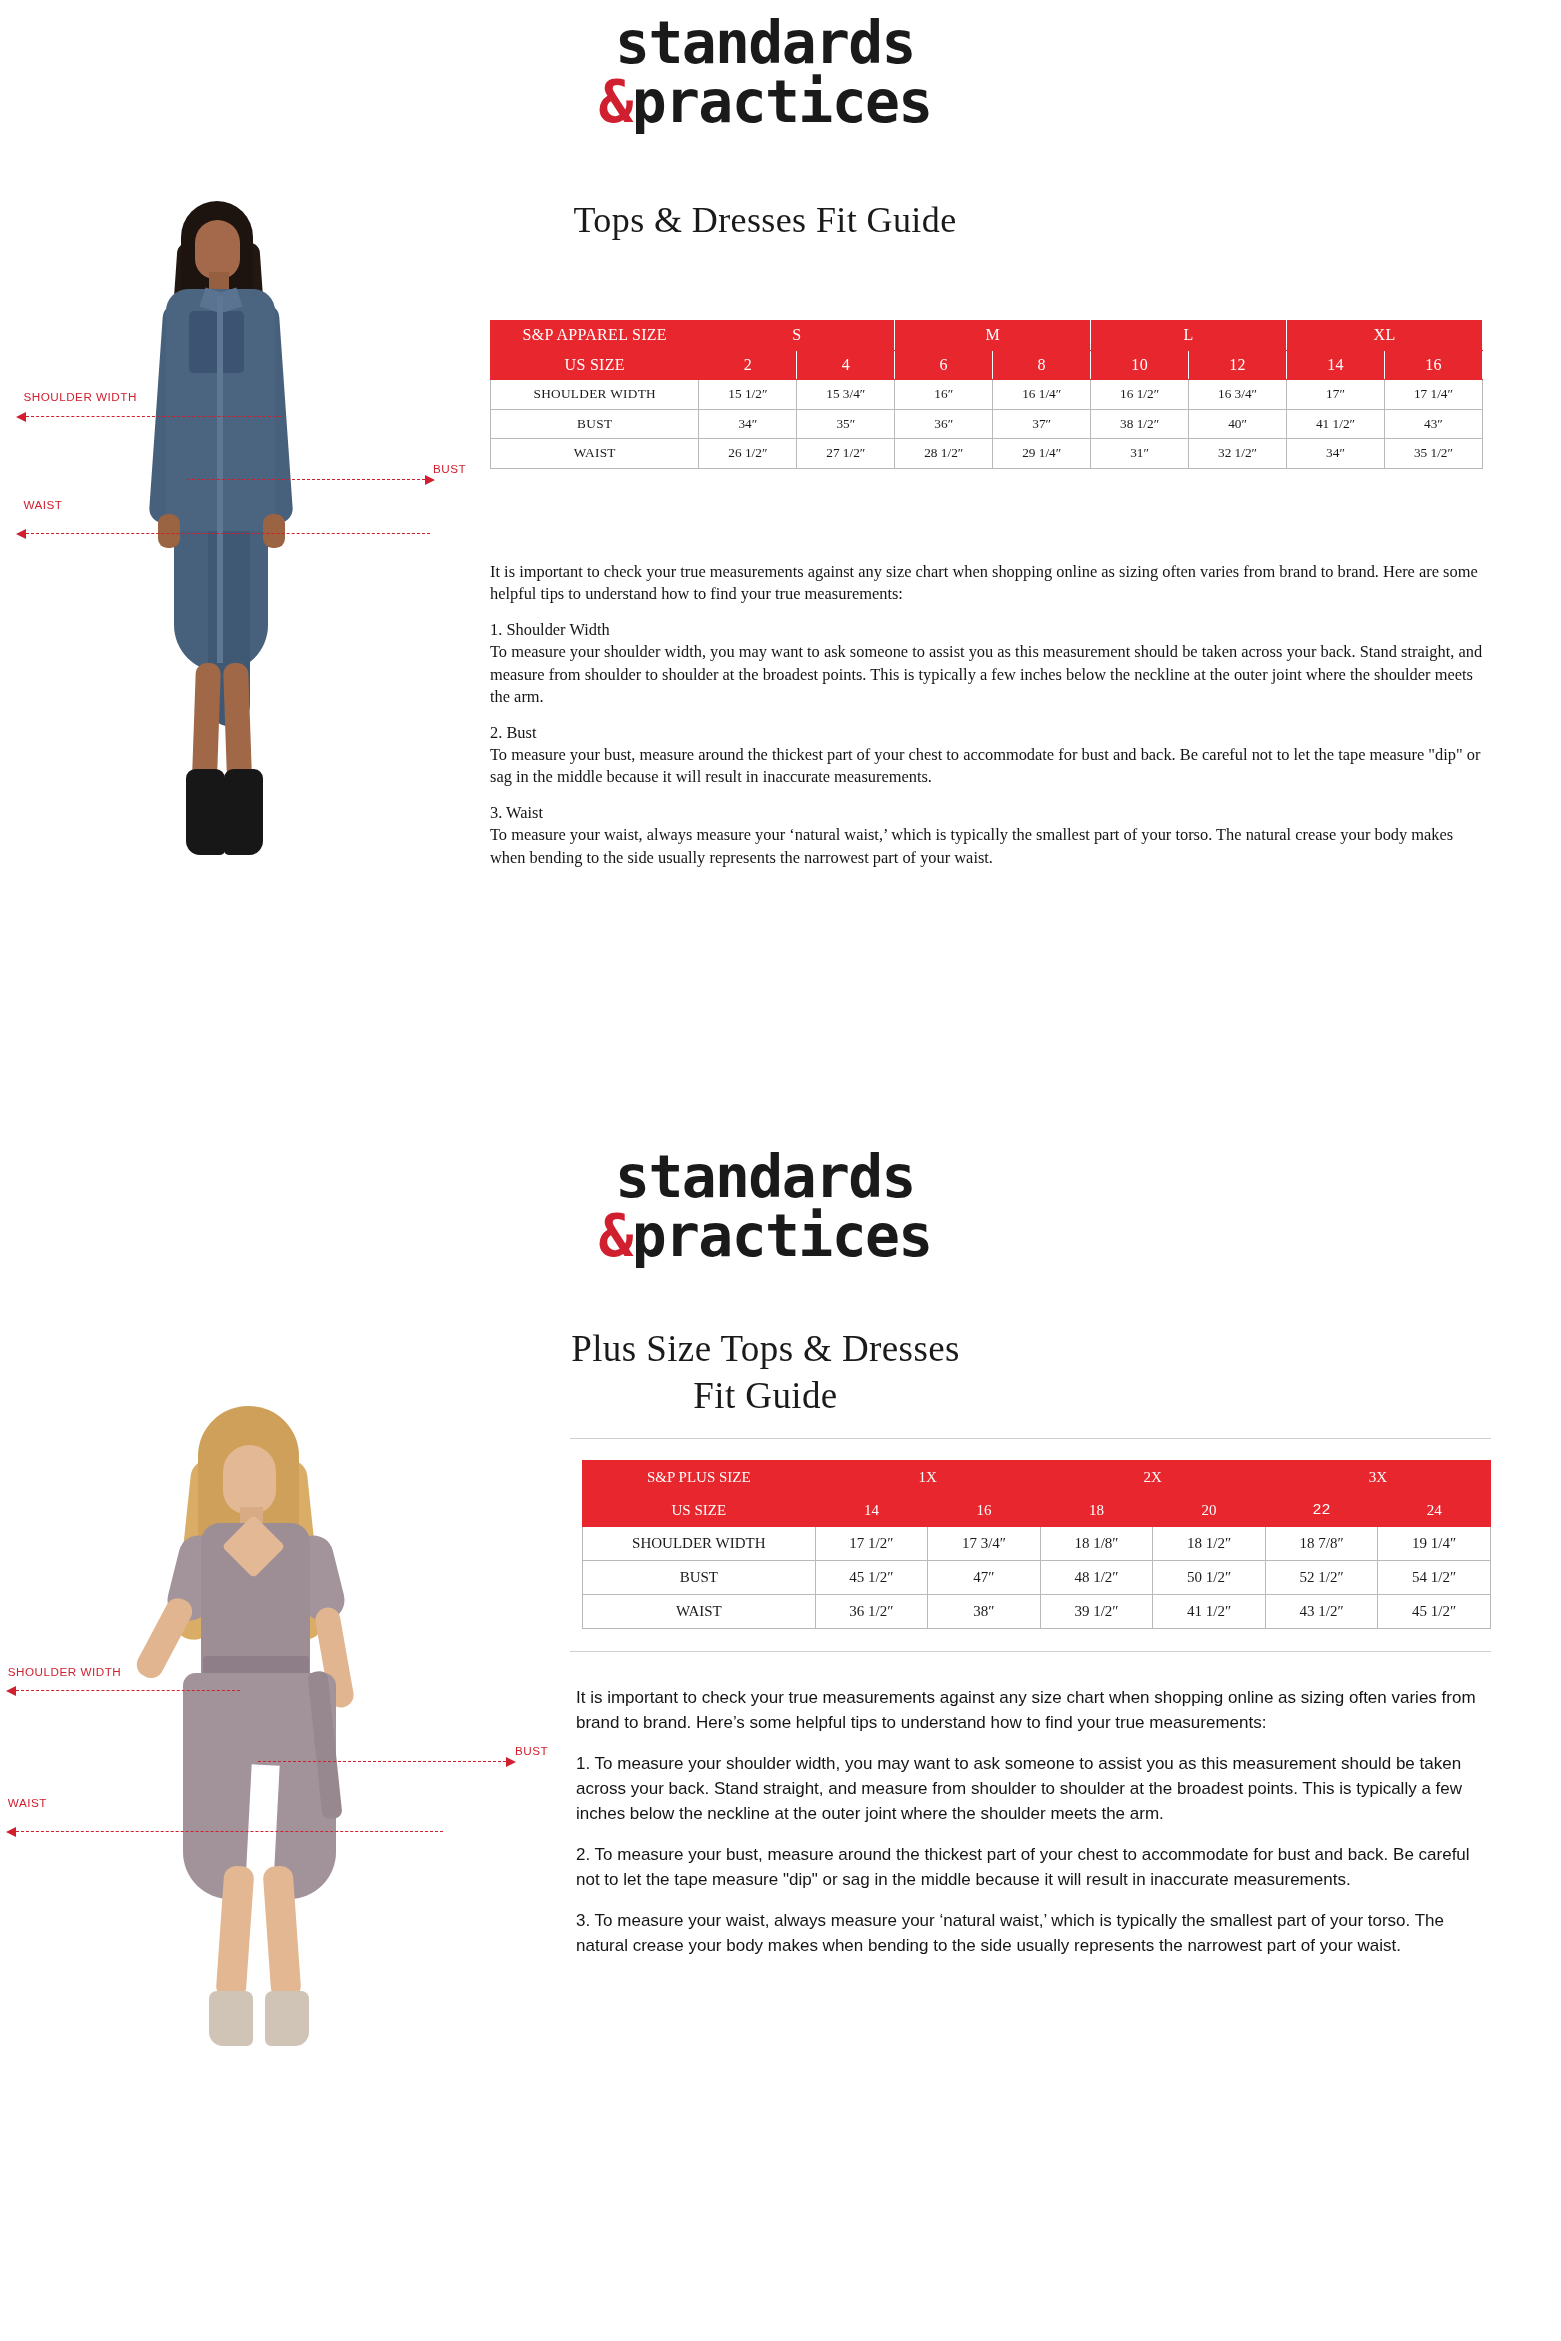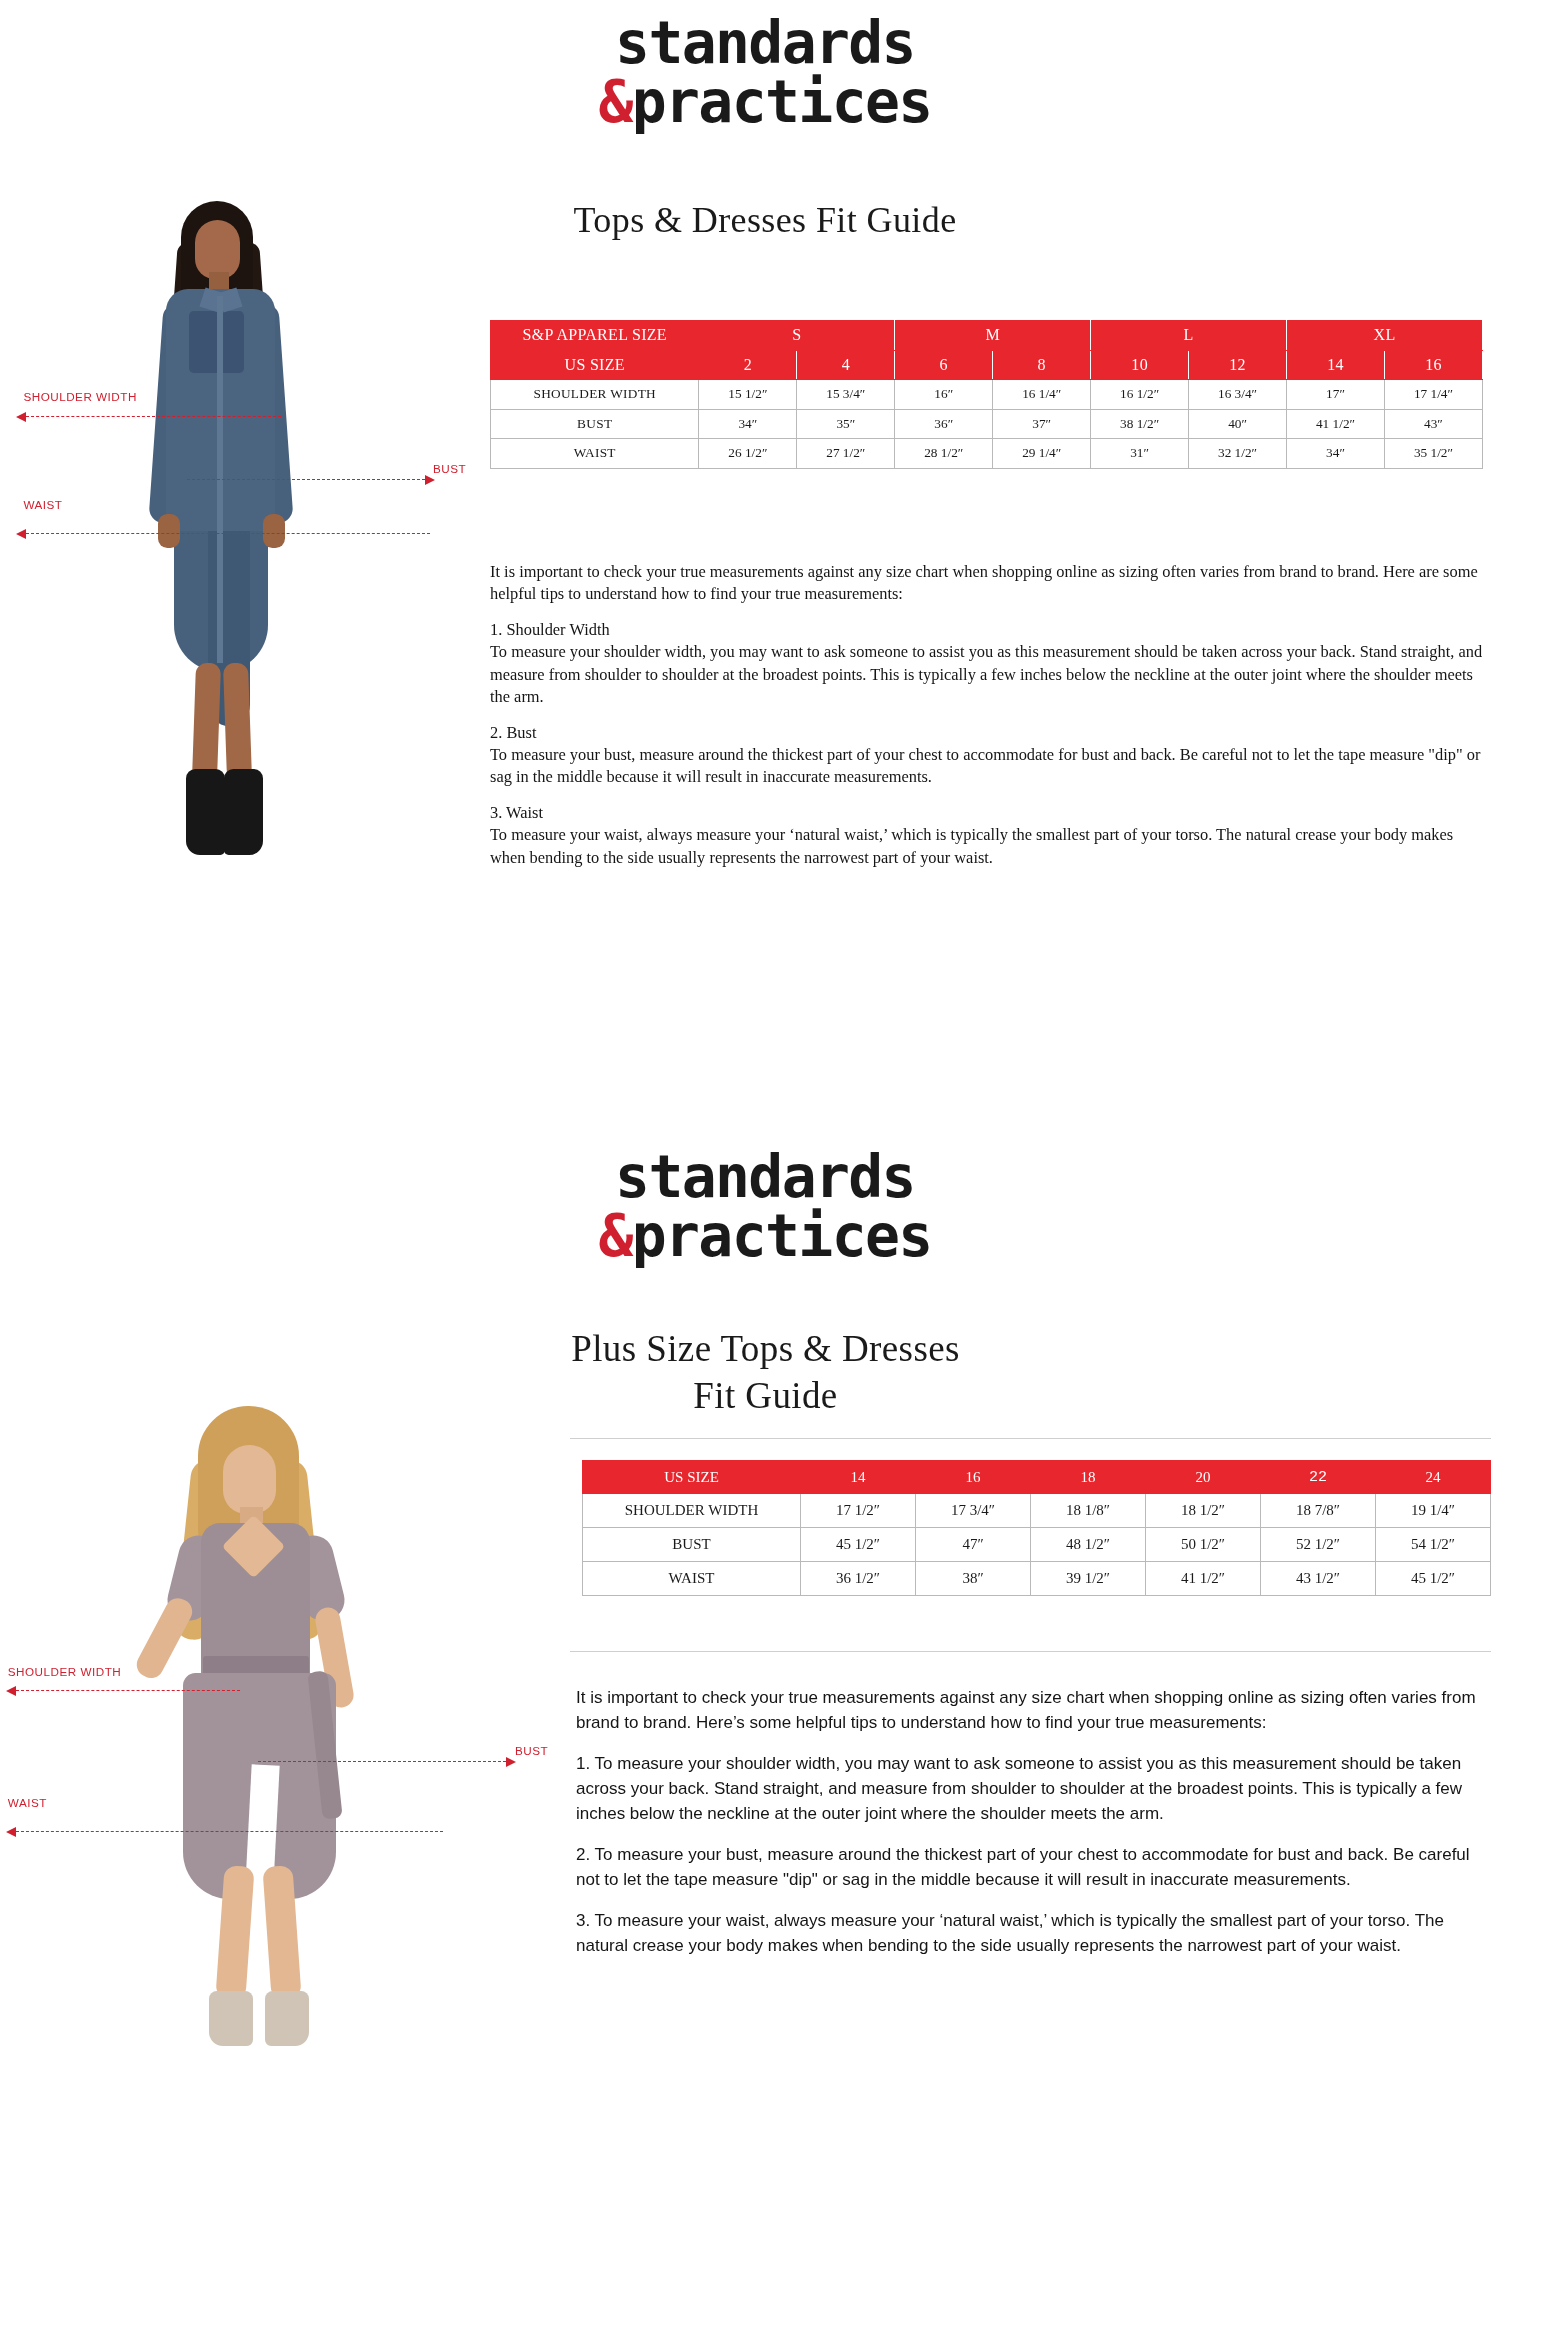--- a/index.html
+++ b/index.html
@@ -513,20 +513,26 @@
     <div class="arrow-left"></div>
     <div class="dashline"></div>
   </div>
 
   <div class="hr-line" style="left:570px; top:298px; width:921px;"></div>
   <div class="hr-line" style="left:570px; top:511px; width:921px;"></div>
 
   <table class="size-table" style="left:582px; top:320px; width:909px;">
     <tbody>
       <tr>
+        <td class="p-hdr-red" style="width:234px;">S&amp;P PLUS SIZE</td>
+        <td class="p-hdr-red hdr-red-sep" colspan="2">1X</td>
+        <td class="p-hdr-red hdr-red-sep" colspan="2">2X</td>
+        <td class="p-hdr-red hdr-red-sep" colspan="2">3X</td>
+      </tr>
+      <tr>
         <td class="p-hdr-red">US SIZE</td>
         <td class="p-hdr-red hdr-red-sep" style="width:112px;">14</td>
         <td class="p-hdr-red hdr-red-sep" style="width:112px;">16</td>
         <td class="p-hdr-red hdr-red-sep" style="width:112px;text-align:center;">18</td>
         <td class="p-hdr-red hdr-red-sep" style="width:112px;">20</td>
         <td class="p-hdr-red hdr-red-sep" style="width:112px;font-family:Liberation Mono, monospace;">22</td>
         <td class="p-hdr-red hdr-red-sep" style="width:112px;">24</td>
       </tr>
       <tr>
         <td class="p-row-label">SHOULDER WIDTH</td>

